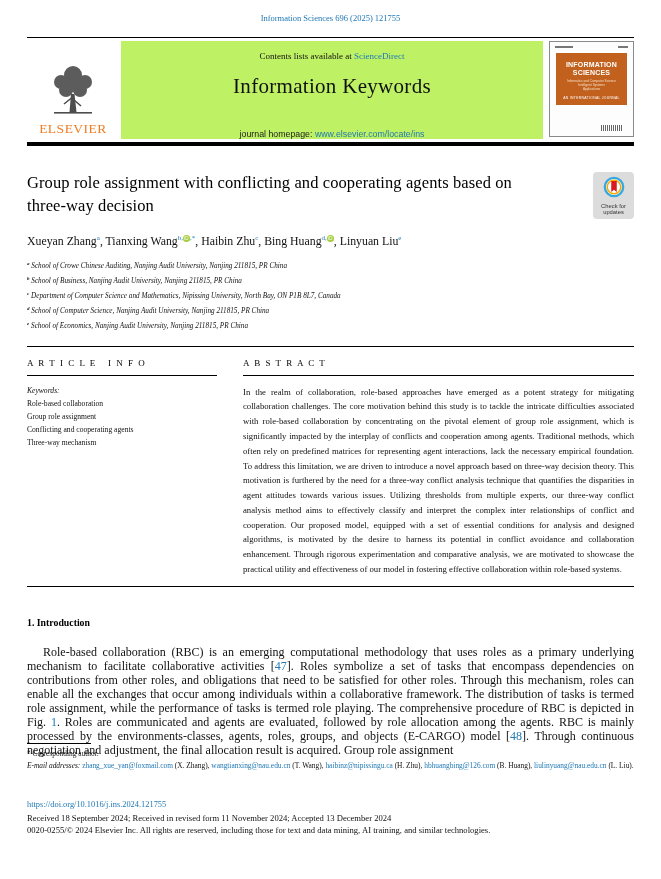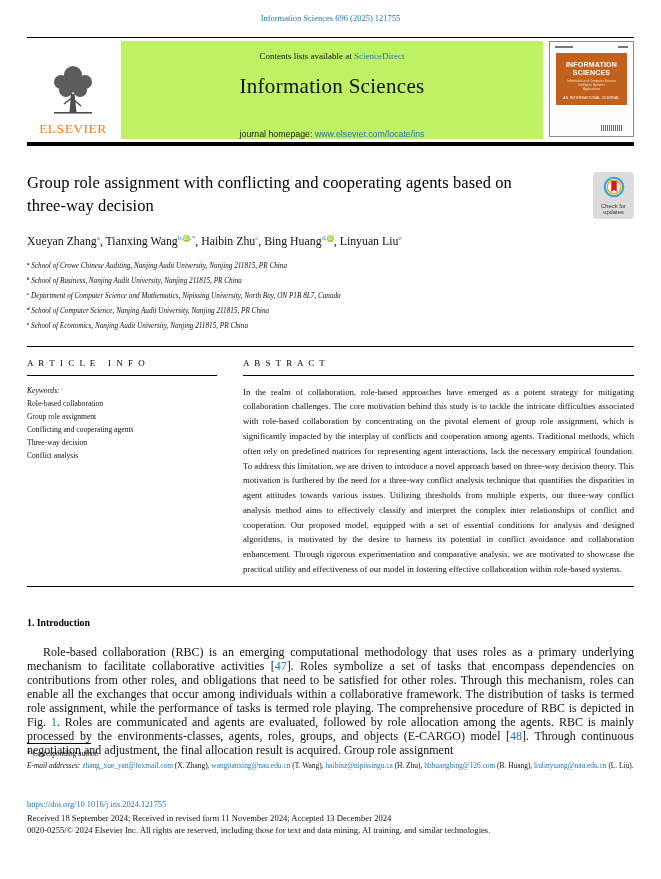--- a/index.html
+++ b/index.html
@@ -87,21 +87,21 @@
             <rect x="10" y="50" width="38" height="1.6" fill="#4d4d4d"></rect>
           </svg>
         </span>
         <div class="elsevier-word">ELSEVIER</div>
       </div>
 
       <div class="banner">
         <div class="contents-line">
           <span>Contents lists available at </span><span class="link">ScienceDirect</span>
         </div>
-        <div class="journal-title">Information Sciences</div>
+        <div class="journal-title">Information Keywords</div>
         <div class="homepage-line">
           <span>journal homepage: </span><span class="link">www.elsevier.com/locate/ins</span>
         </div>
       </div>
 
       <div class="cover">
         <div class="cover-topline">
             <i style="width:18px"></i>
             <i style="width:10px"></i>
           </div>
@@ -152,22 +152,21 @@
     <div class="rule-mid rule2"></div>
 
     <div class="info-grid">
       <div class="col-left">
         <div class="section-heading">A R T I C L E   I N F O</div>
         <div class="keywords">
           <div class="kw-label">Keywords:</div>
           <div>Role-based collaboration</div>
           <div>Group role assignment</div>
           <div>Conflicting and cooperating agents</div>
-          <div>Three-way decision</div>
-          <div>Conflict analysis</div>
+          <div>Three-way mechanism</div>
         </div>
       </div>
       <div class="col-right">
         <div class="section-heading">A B S T R A C T</div>
         <p class="abstract-text">In the realm of collaboration, role-based approaches have emerged as a potent strategy for mitigating collaboration challenges. The core motivation behind this study is to tackle the intricate difficulties associated with role-based collaboration by concentrating on the pivotal element of group role assignment, which is significantly impacted by the interplay of conflicts and cooperation among agents. Traditional methods, which often rely on predefined matrices for representing agent interactions, lack the necessary empirical foundation. To address this limitation, we are driven to introduce a novel approach based on three-way decision theory. This motivation is furthered by the need for a three-way conflict analysis technique that quantifies the disparities in agent attitudes towards various issues. Utilizing thresholds from multiple experts, our three-way conflict analysis method aims to effectively classify and interpret the complex inter relationships of conflict and cooperation. Our proposed model, equipped with a set of essential conditions for analysis and designed algorithms, is motivated by the desire to harness its potential in conflict avoidance and collaboration enhancement. Through rigorous experimentation and comparative analysis, we are motivated to showcase the practical utility and effectiveness of our model in fostering effective collaboration within role-based systems.</p>
       </div>
     </div>
 
     <div class="rule-mid rule3"></div>
 

